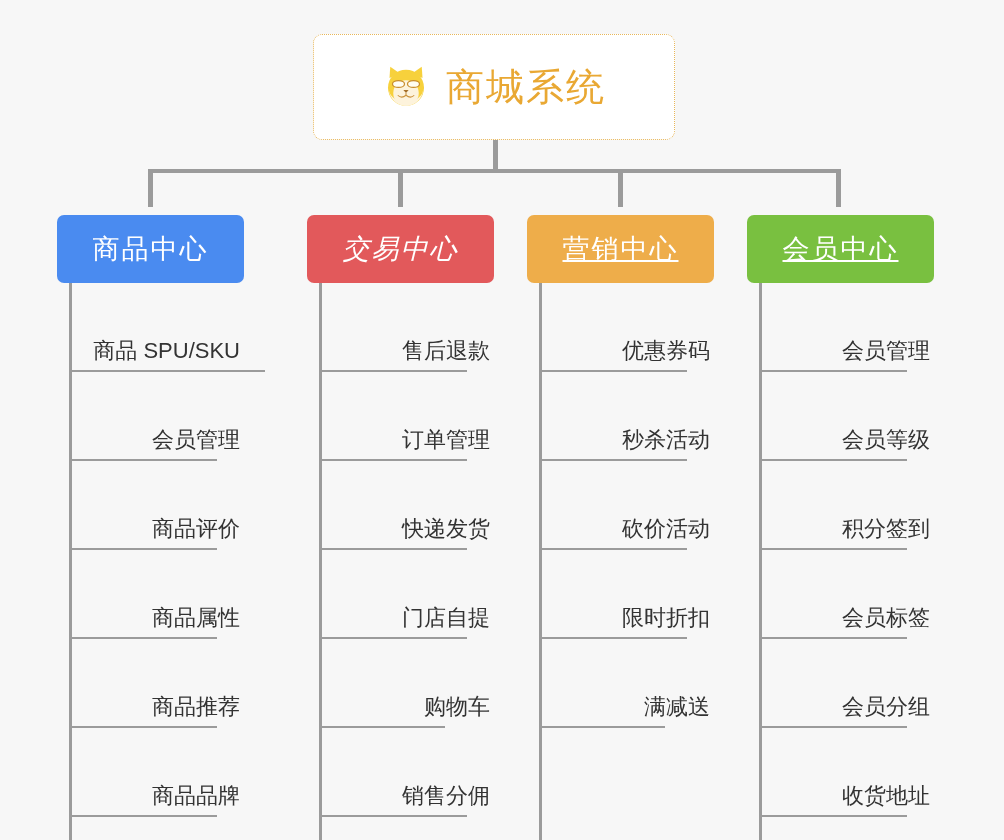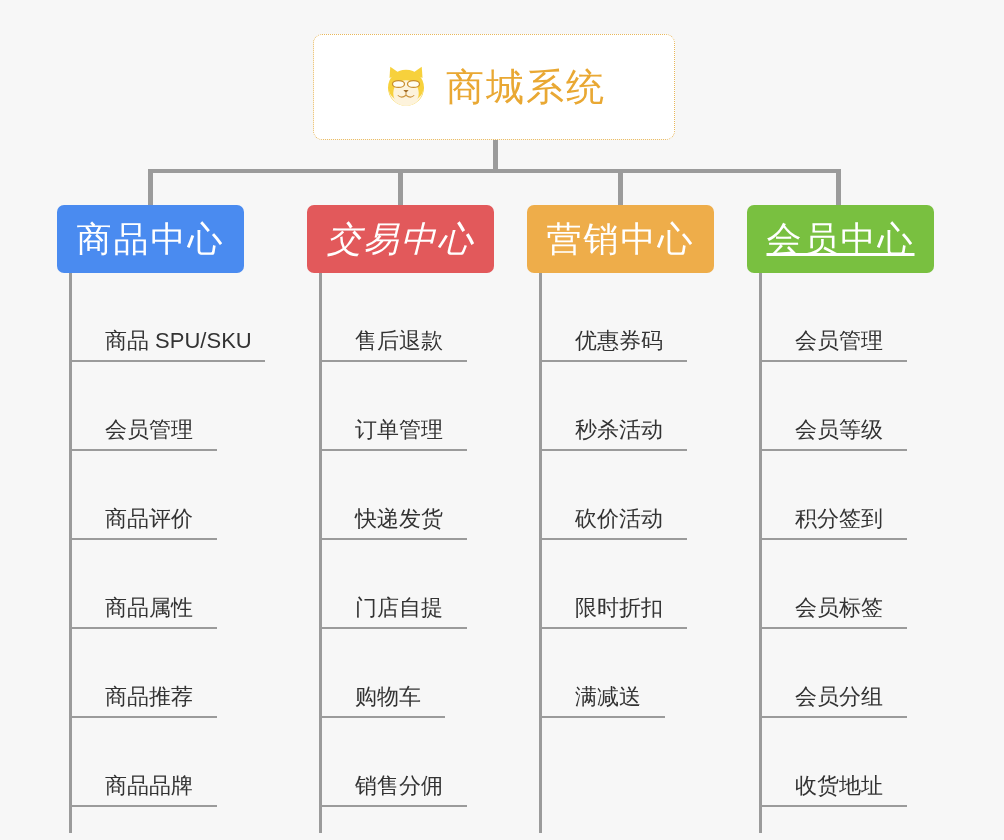--- a/index.html
+++ b/index.html
@@ -66,23 +66,24 @@
     top: 205px;
   }
   .col-head {
     position: relative;
     height: 68px;
     border-radius: 7px;
     display: flex;
     align-items: center;
     justify-content: center;
     color: #ffffff;
-    font-size: 35px;
+    font-size: 27px;
     letter-spacing: 2px;
     box-sizing: border-box;
+    margin-top: 10px;
   }
   .col-body {
     position: relative;
     padding-left: 0;
   }
   
   .spine {
     position: absolute;
     left: 12px;
     top: 0;
@@ -90,20 +91,21 @@
     background: #9b9b9b;
   }
 
   .leaf {
     position: relative;
     height: 89px;
     box-sizing: border-box;
     display: flex;
     align-items: flex-end;
     padding-left: 44px;
+    justify-content: flex-end;
   }
   .leaf-label {
     position: relative;
     font-size: 22px;
     color: #333333;
     line-height: 1;
     padding: 0 4px 10px 4px;
     white-space: nowrap;
   }
   
@@ -116,21 +118,21 @@
   }
 
   
   #col-0 { left: 57px;  width: 187px; }
   #col-1 { left: 307px; width: 187px; }
   #col-2 { left: 527px; width: 187px; }
   #col-3 { left: 747px; width: 187px; }
 
   #col-0 .col-head { background: #4a8bf0; }
   #col-1 .col-head { background: #e2595b; font-style: italic; }
-  #col-2 .col-head { background: #eead4a; }
+  #col-2 .col-head { background: #eead4a; text-decoration: underline; }
   #col-3 .col-head { background: #79c040; text-decoration: underline; }
 </style>
 </head>
 <body>
 
 <div id="diagram">
 
   <div class="root-node">
     <svg class="dog-icon" viewBox="0 0 64 64">
 

